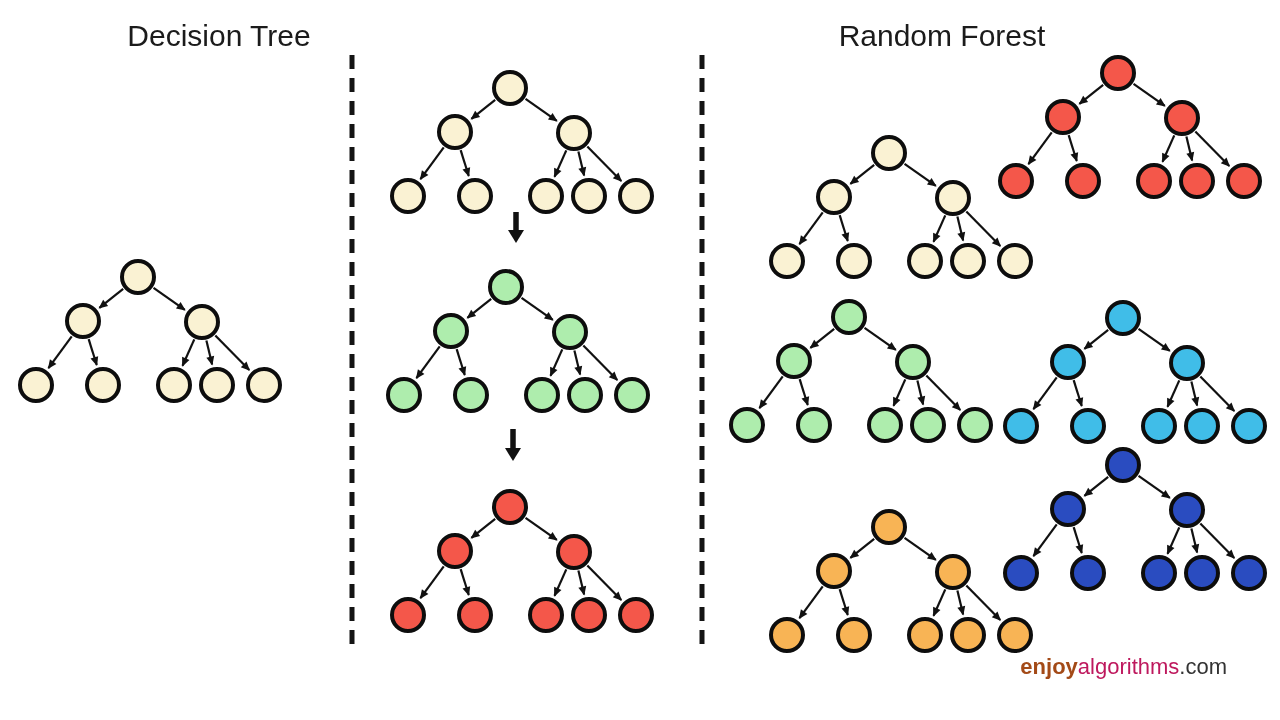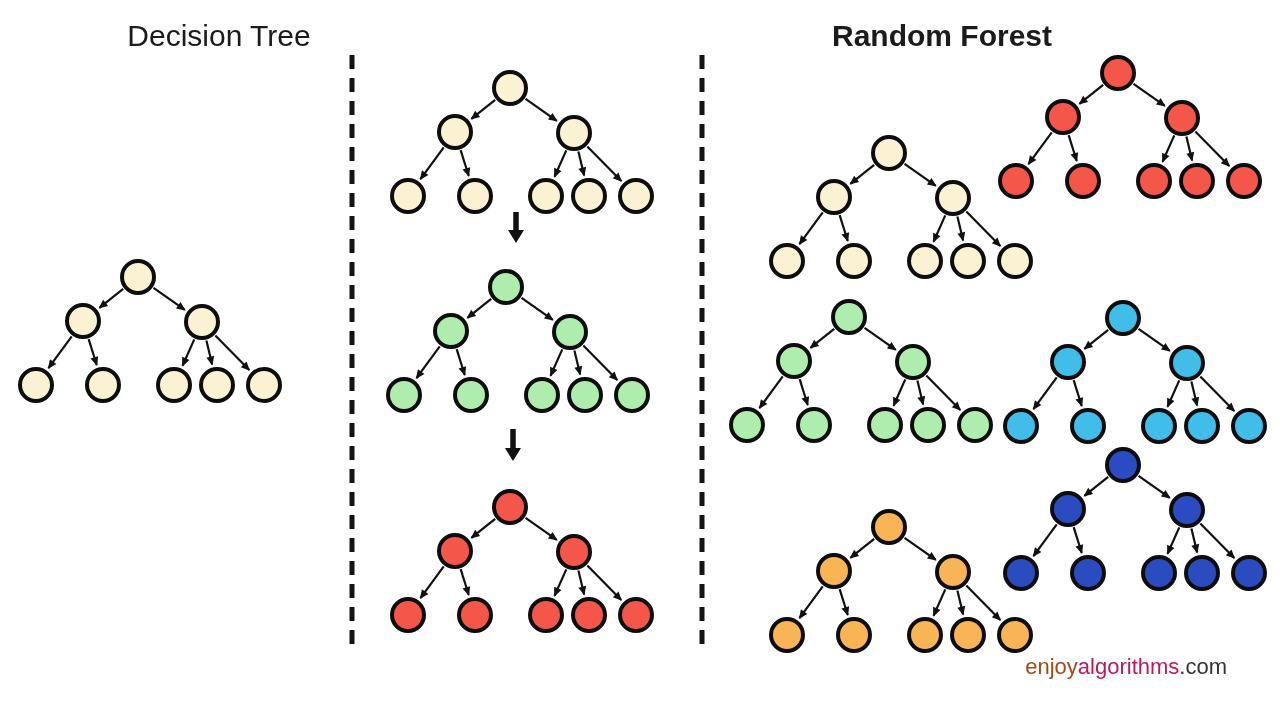--- a/index.html
+++ b/index.html
@@ -14,21 +14,21 @@
     position:absolute;
     font-size:30px;
     font-weight:500;
     color:#1b1b1b;
     text-align:center;
     letter-spacing:0px;
     white-space:nowrap;
   }
   #title-dt{ left:1px;   width:354px; top:19px;margin-left:41px; }
   #title-gbt{ left:352px; width:350px; top:16px; }
-  #title-rf{ left:702px;  width:480px; top:19px;font-weight:bold; }
+  #title-rf{ left:702px;  width:480px; top:19px; }
   #diagram-svg{ position:absolute; left:0; top:0; }
   #watermark{
     position:absolute;
     right:53px; top:654px;
     font-size:22px;
     white-space:nowrap;
   }
 </style>
 </head>
 <body>
@@ -219,15 +219,15 @@
         <line x1="516" y1="212" x2="516" y2="233" stroke="#111111" stroke-width="5.5"></line>
         <polygon points="508,230 524,230 516,243" fill="#111111"></polygon>
       </g>
       <g>
         <line x1="513" y1="429" x2="513" y2="451" stroke="#111111" stroke-width="5.5"></line>
         <polygon points="505,448 521,448 513,461" fill="#111111"></polygon>
       </g>
     </svg>
 
   <div id="watermark">
-    <span style="color: rgb(163, 74, 23);">enjoy</span><span style="color: #be185d;">algorithms</span><span style="color: rgb(51, 51, 51); margin-top: 8px;">.com</span>
+    <span style="color: rgb(163, 74, 23); font-weight: bold;">enjoy</span><span style="color: #be185d;">algorithms</span><span style="color: rgb(51, 51, 51); margin-top: 8px;">.com</span>
   </div>
 </div>
 
 </body></html>

